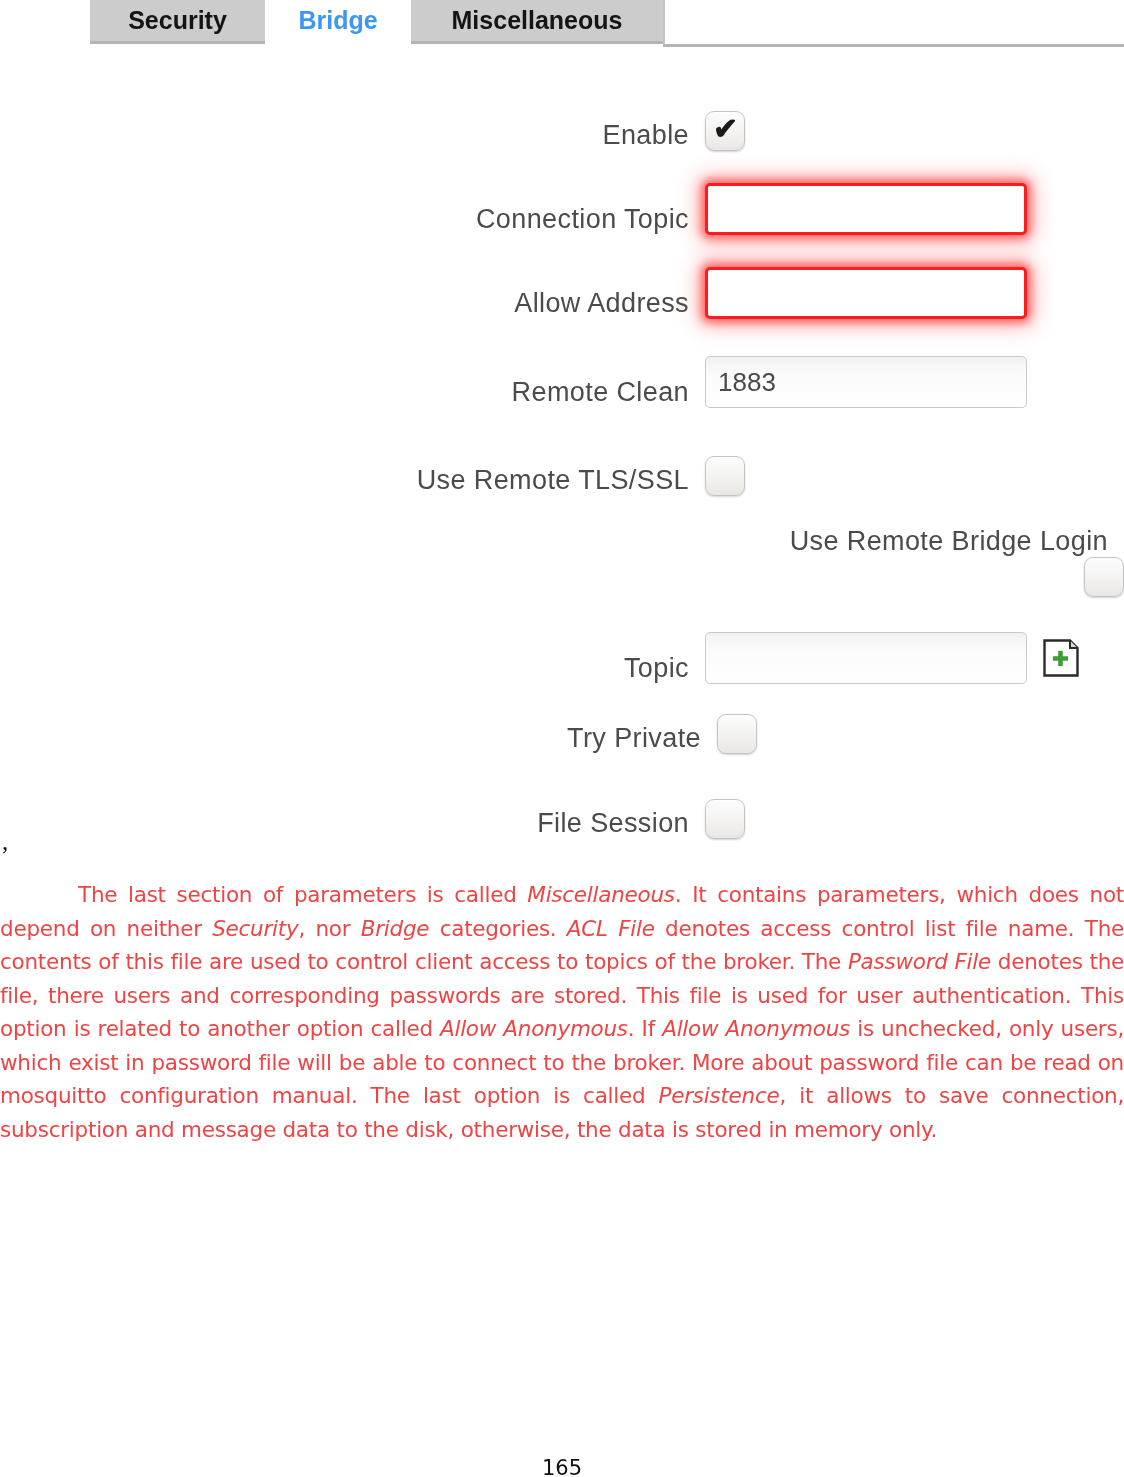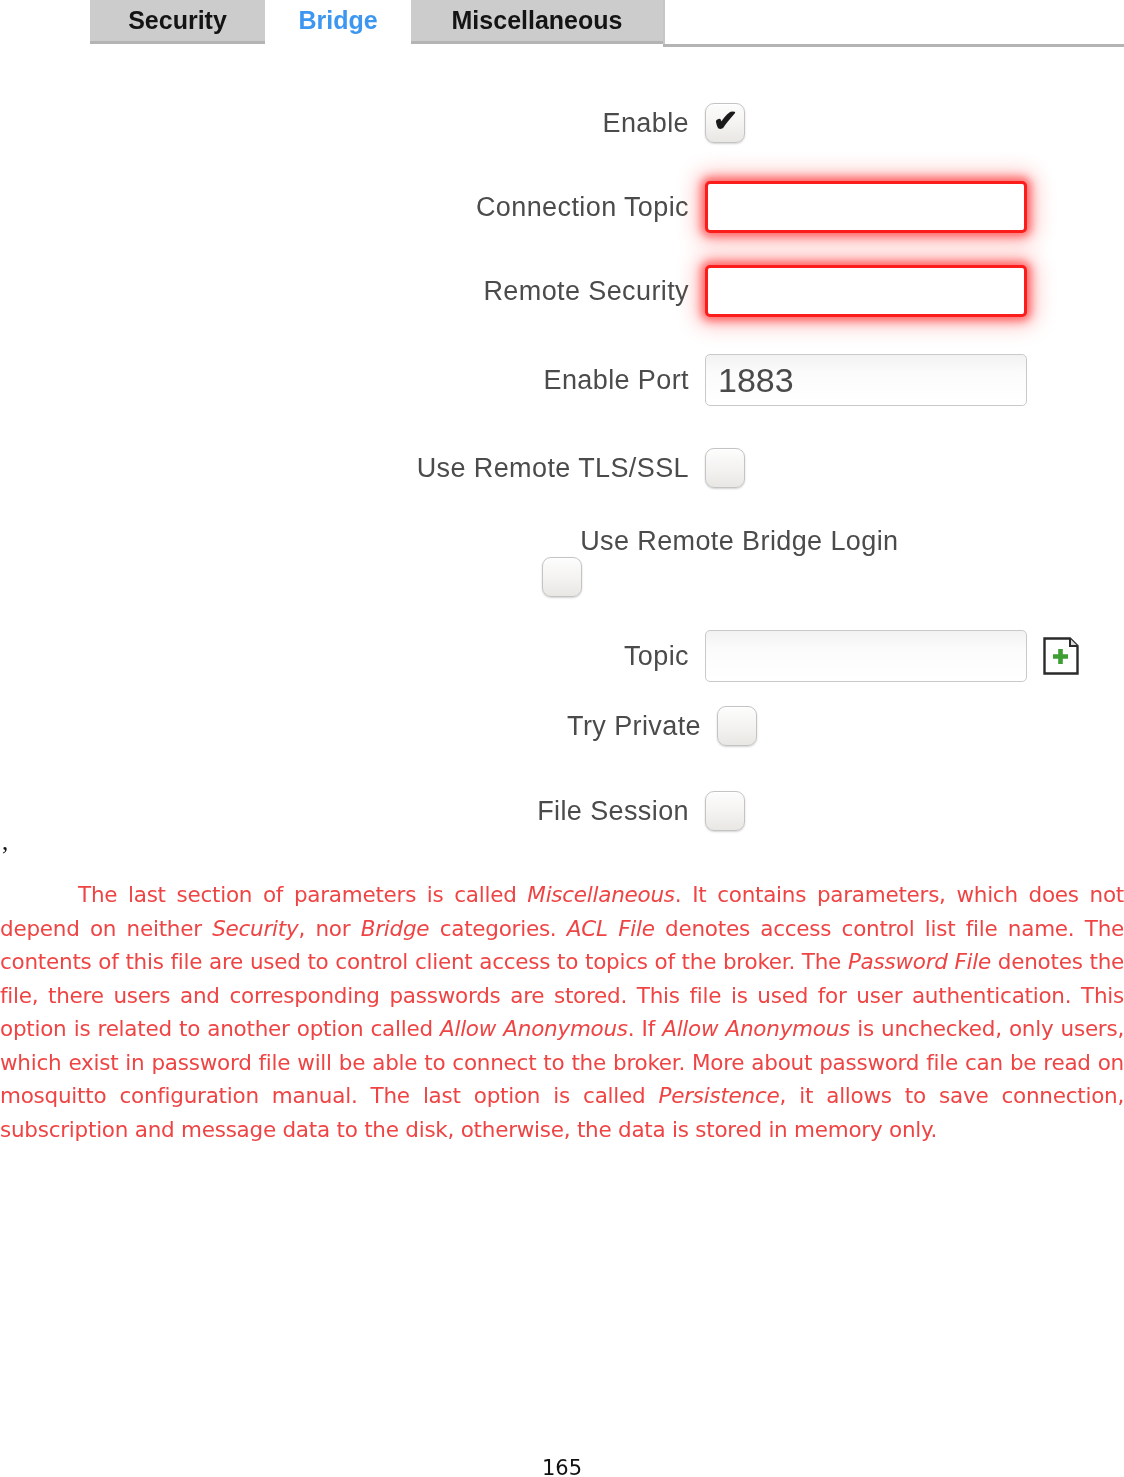--- a/index.html
+++ b/index.html
@@ -71,21 +71,21 @@
     left: 0;
     top: 95px;
     width: 1124px;
   }
   .frow {
     position: absolute;
     left: 0;
     width: 1124px;
     height: 56px;
     display: flex;
-    align-items: center;
+    align-items: flex-end;
   }
   .flabel {
     width: 705px;
     text-align: right;
     padding-right: 16px;
     box-sizing: border-box;
     font-size: 27px;
     color: #4b4b4b;
     font-family: "Liberation Sans", sans-serif;
     letter-spacing: 0.4px;
@@ -97,21 +97,21 @@
   }
 
   
   .tinput {
     width: 322px;
     height: 52px;
     box-sizing: border-box;
     border: 1px solid #c9c9c9;
     border-radius: 5px;
     background: linear-gradient(to bottom, #f2f2f2 0%, #fbfbfb 35%, #ffffff 100%);
-    font-size: 34px;
+    font-size: 26px;
     color: #4a4a4a;
     padding: 0 12px;
     font-family: "Liberation Sans", sans-serif;
     outline: none;
   }
   .tinput.invalid {
     border: 3px solid #fb1c1c;
     background: #ffffff;
     box-shadow: 0 0 9px 4px rgba(255, 40, 40, 0.62),
                 0 0 20px 9px rgba(255, 60, 60, 0.30);
@@ -210,28 +210,28 @@
   </div>
 
   <div class="frow" style="top:84px;">
     <div class="flabel">Connection Topic</div>
     <div class="fctrl">
       <input class="tinput invalid" type="text" value="" style="">
     </div>
   </div>
 
   <div class="frow" style="top:168px;">
-    <div class="flabel">Remote Security</div>
+    <div class="flabel">Allow Address</div>
     <div class="fctrl">
       <input class="tinput invalid" type="text" value="" style="">
     </div>
   </div>
 
   <div class="frow" style="top:257px;">
-    <div class="flabel">Enable Port</div>
+    <div class="flabel">Remote Clean</div>
     <div class="fctrl">
       <input class="tinput" type="text" value="1883" style="">
     </div>
   </div>
 
   <div class="frow" style="top:345px;">
     <div class="flabel">Use Remote TLS/SSL</div>
     <div class="fctrl">
       <span class="cbox"></span>
     </div>

